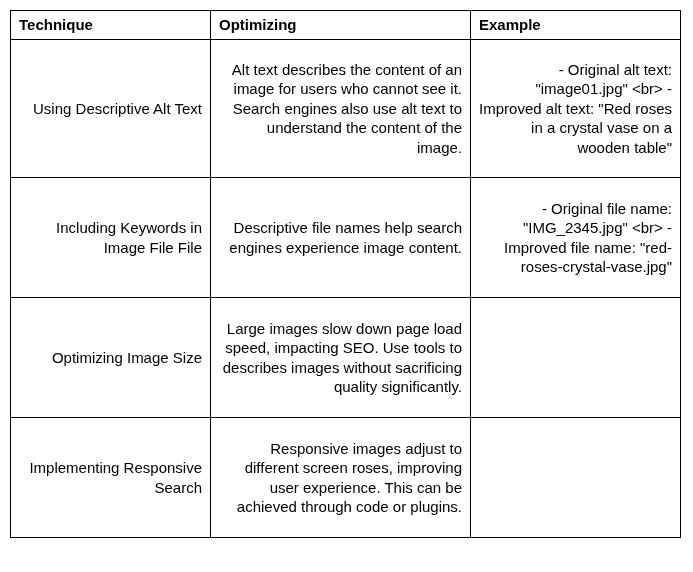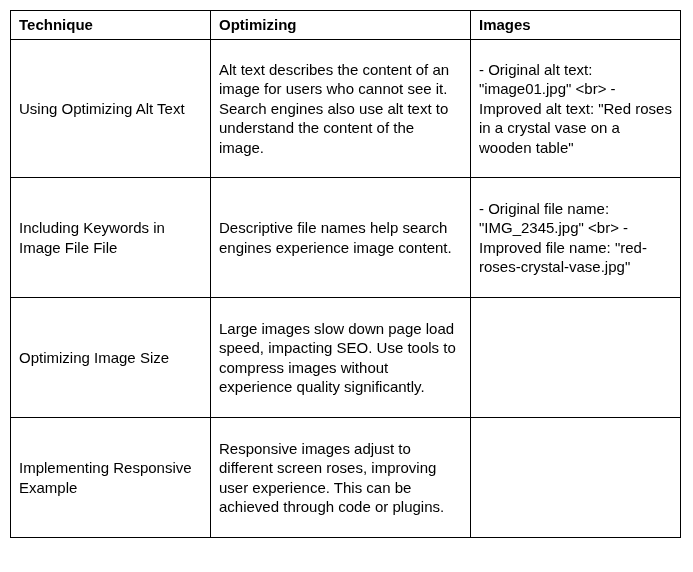--- a/index.html
+++ b/index.html
@@ -28,53 +28,54 @@
       font-weight: bold;
       vertical-align: top;
       padding-top: 4px;
       padding-bottom: 4px;
     }
     col.technique { width: 200px; }
     col.description { width: 260px; }
     col.example { width: 210px; }
     tbody td {
       height: 120px;
+      text-align: right;
     }
   </style>
 </head>
 <body>
 
 <table>
   <colgroup>
     <col class="technique">
     <col class="description">
     <col class="example">
   </colgroup>
   <thead>
     <tr>
       <th>Technique</th>
       <th>Optimizing</th>
-      <th>Images</th>
+      <th>Example</th>
     </tr>
   </thead>
   <tbody>
     <tr>
-      <td>Using Optimizing Alt Text</td>
+      <td>Using Descriptive Alt Text</td>
       <td>Alt text describes the content of an image for users who cannot see it. Search engines also use alt text to understand the content of the image.</td>
       <td>- Original alt text: "image01.jpg" &lt;br&gt; - Improved alt text: "Red roses in a crystal vase on a wooden table"</td>
     </tr>
     <tr>
       <td>Including Keywords in Image File File</td>
       <td>Descriptive file names help search engines experience image content.</td>
       <td>- Original file name: "IMG_2345.jpg" &lt;br&gt; - Improved file name: "red-roses-crystal-vase.jpg"</td>
     </tr>
     <tr>
       <td>Optimizing Image Size</td>
-      <td>Large images slow down page load speed, impacting SEO. Use tools to compress images without experience quality significantly.</td>
+      <td>Large images slow down page load speed, impacting SEO. Use tools to describes images without sacrificing quality significantly.</td>
       <td></td>
     </tr>
     <tr>
-      <td>Implementing Responsive Example</td>
+      <td>Implementing Responsive Search</td>
       <td>Responsive images adjust to different screen roses, improving user experience. This can be achieved through code or plugins.</td>
       <td></td>
     </tr>
   </tbody>
 </table>
 
 </body></html>

